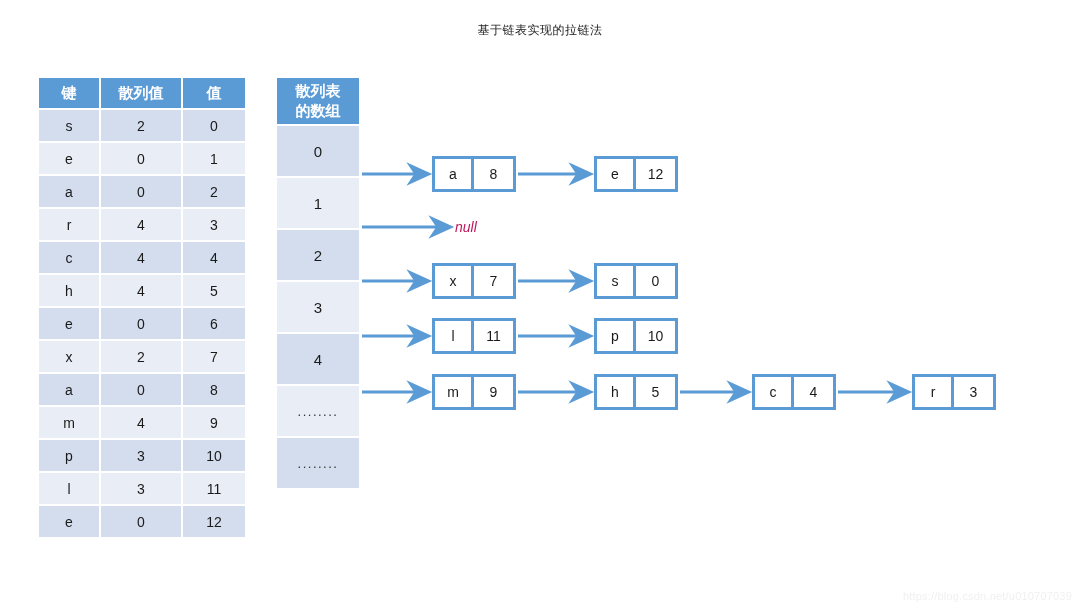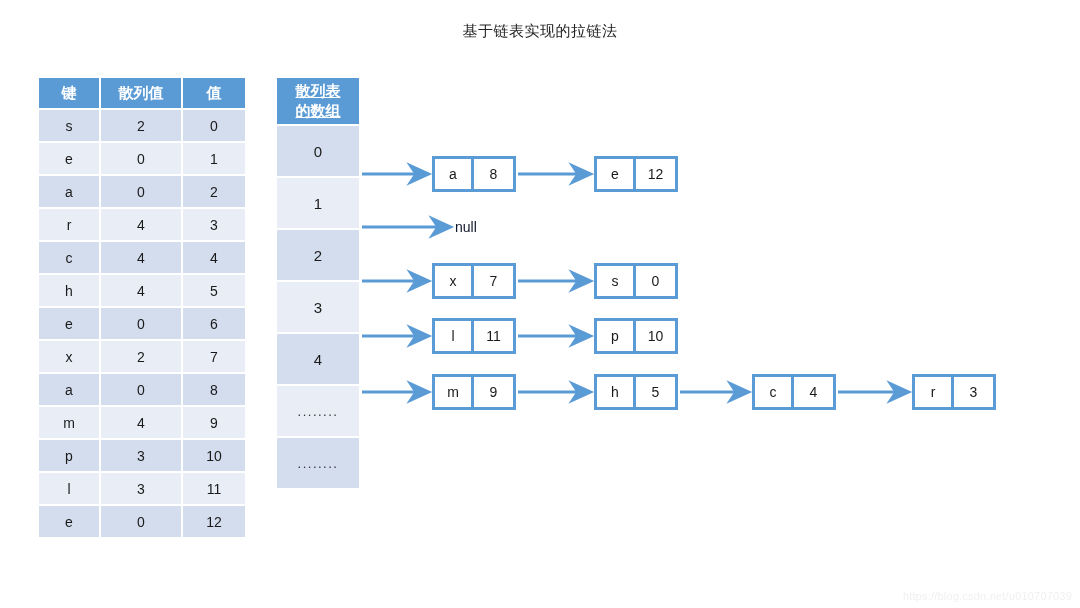--- a/index.html
+++ b/index.html
@@ -16,21 +16,21 @@
     color: #1a1a1a;
   }
 
   
   #page-title {
     position: absolute;
     left: 0;
     top: 22px;
     width: 1080px;
     text-align: center;
-    font-size: 15px;
+    font-size: 12px;
     font-weight: 400;
     color: #222;
     letter-spacing: 0.5px;
   }
 
   
   #kv-table {
     position: absolute;
     left: 37px;
     top: 76px;
@@ -70,21 +70,20 @@
   #array-table th {
     background: #5B9BD5;
     color: #ffffff;
     font-size: 15px;
     font-weight: bold;
     width: 82px;
     height: 46px;
     line-height: 20px;
     padding: 0;
     text-align: center;
-    text-decoration: underline;
   }
   #array-table td {
     width: 82px;
     height: 50px;
     text-align: center;
     font-size: 15px;
     color: #1a1a1a;
     padding: 0;
   }
   #array-table tr.row-dark td  { background: #D4DDEE; }
@@ -121,21 +120,22 @@
     font-size: 14px;
     color: #1a1a1a;
     background: #ffffff;
     box-sizing: border-box;
   }
   .node .cell.k { border-right: 3px solid #5B9BD5; }
 
   .null-label {
     position: absolute;
     font-size: 14px;
-    color: #0f172a;
+    color: #be185d;
+    font-style: italic;
   }
 
   
   #watermark {
     position: absolute;
     right: 8px;
     bottom: 6px;
     font-size: 11px;
     color: #f0f0f0;
     letter-spacing: 0.2px;

